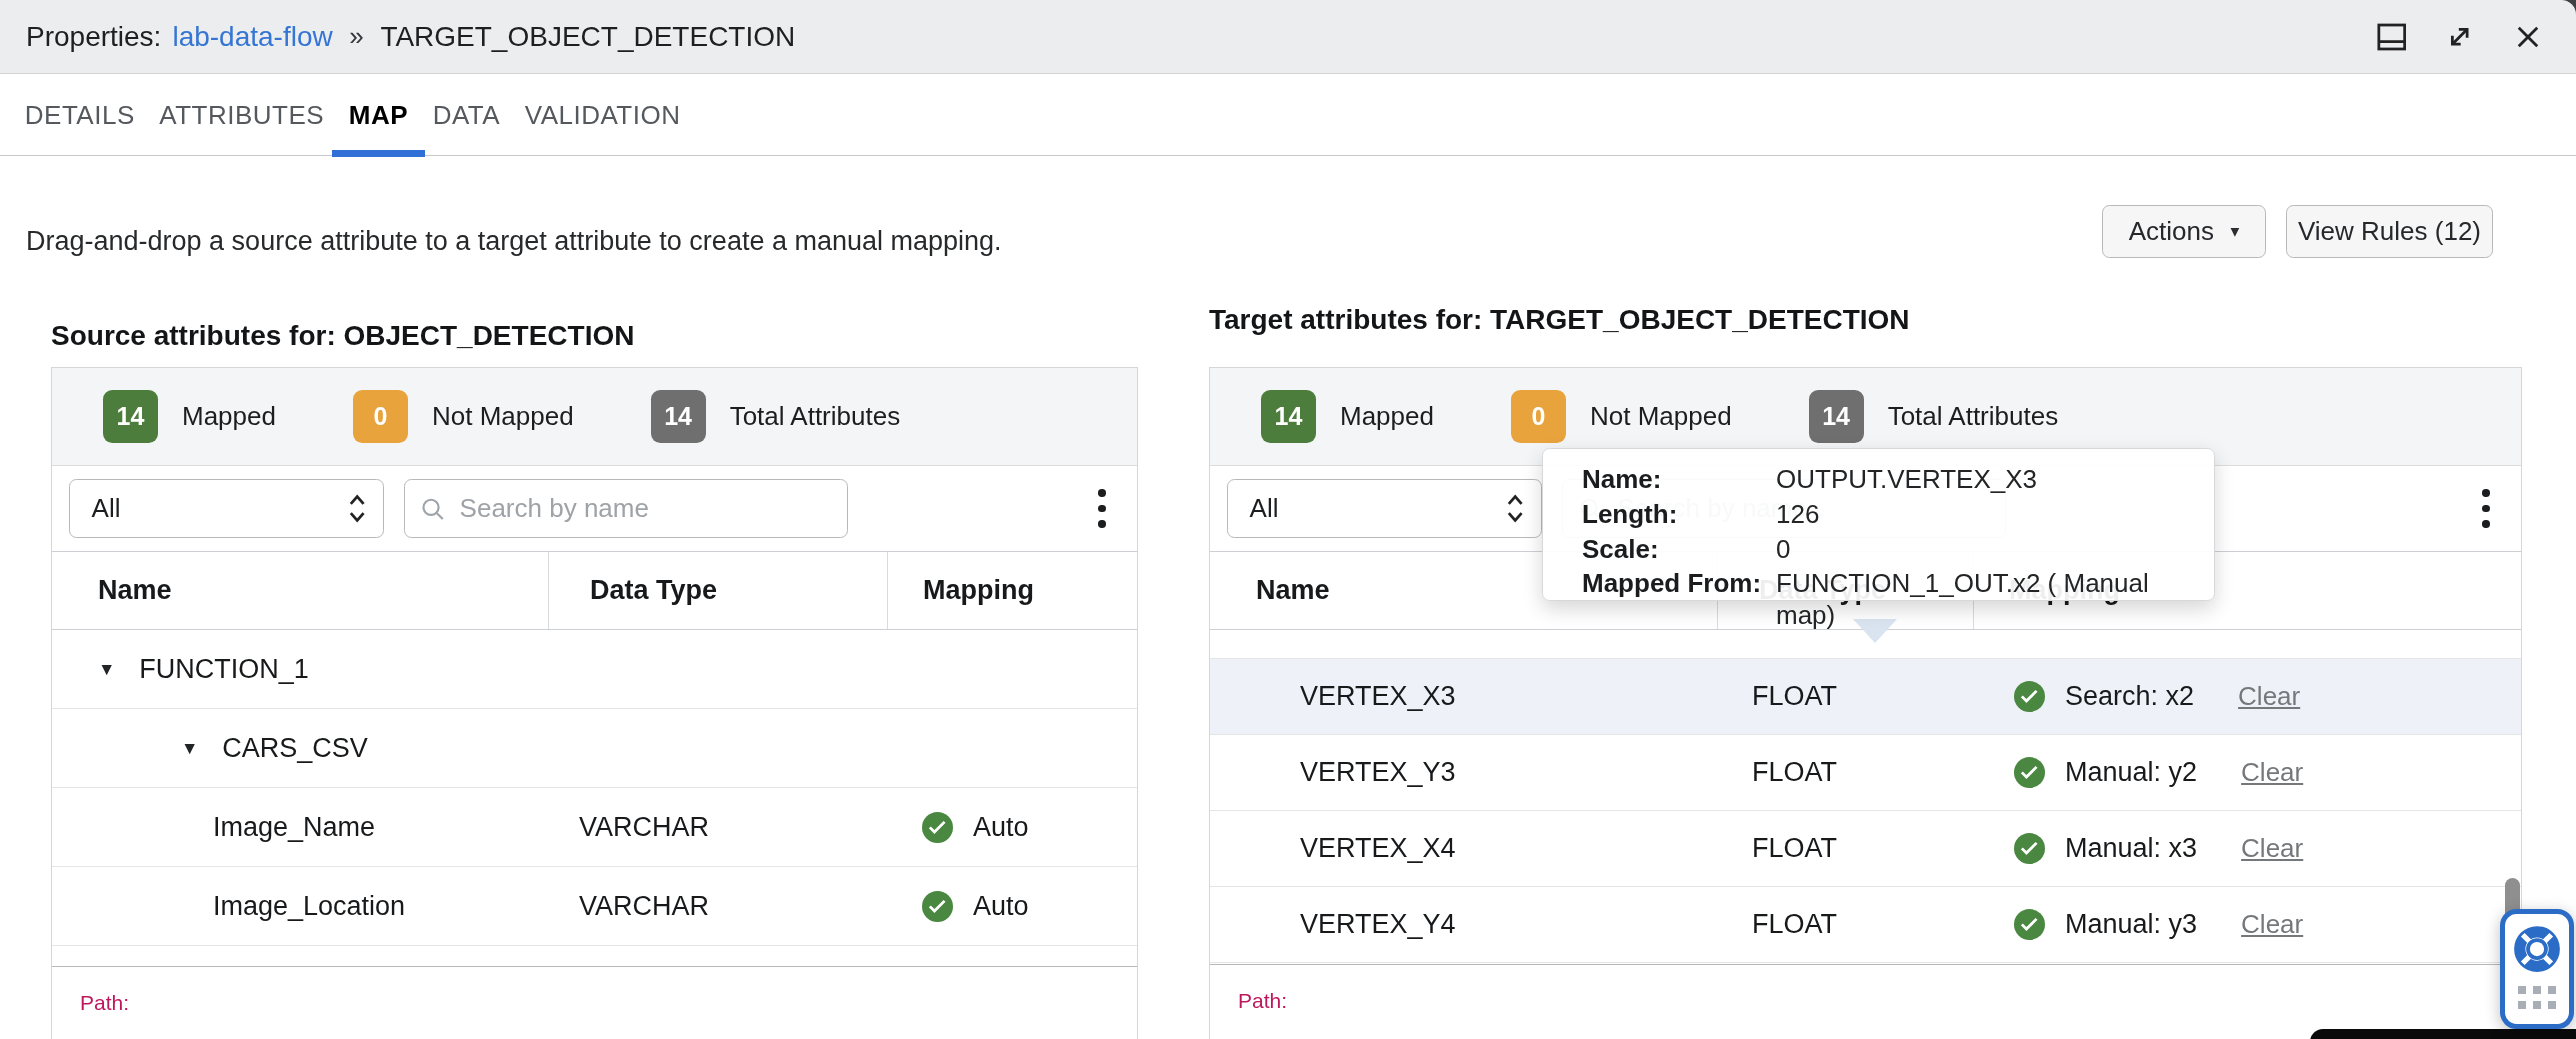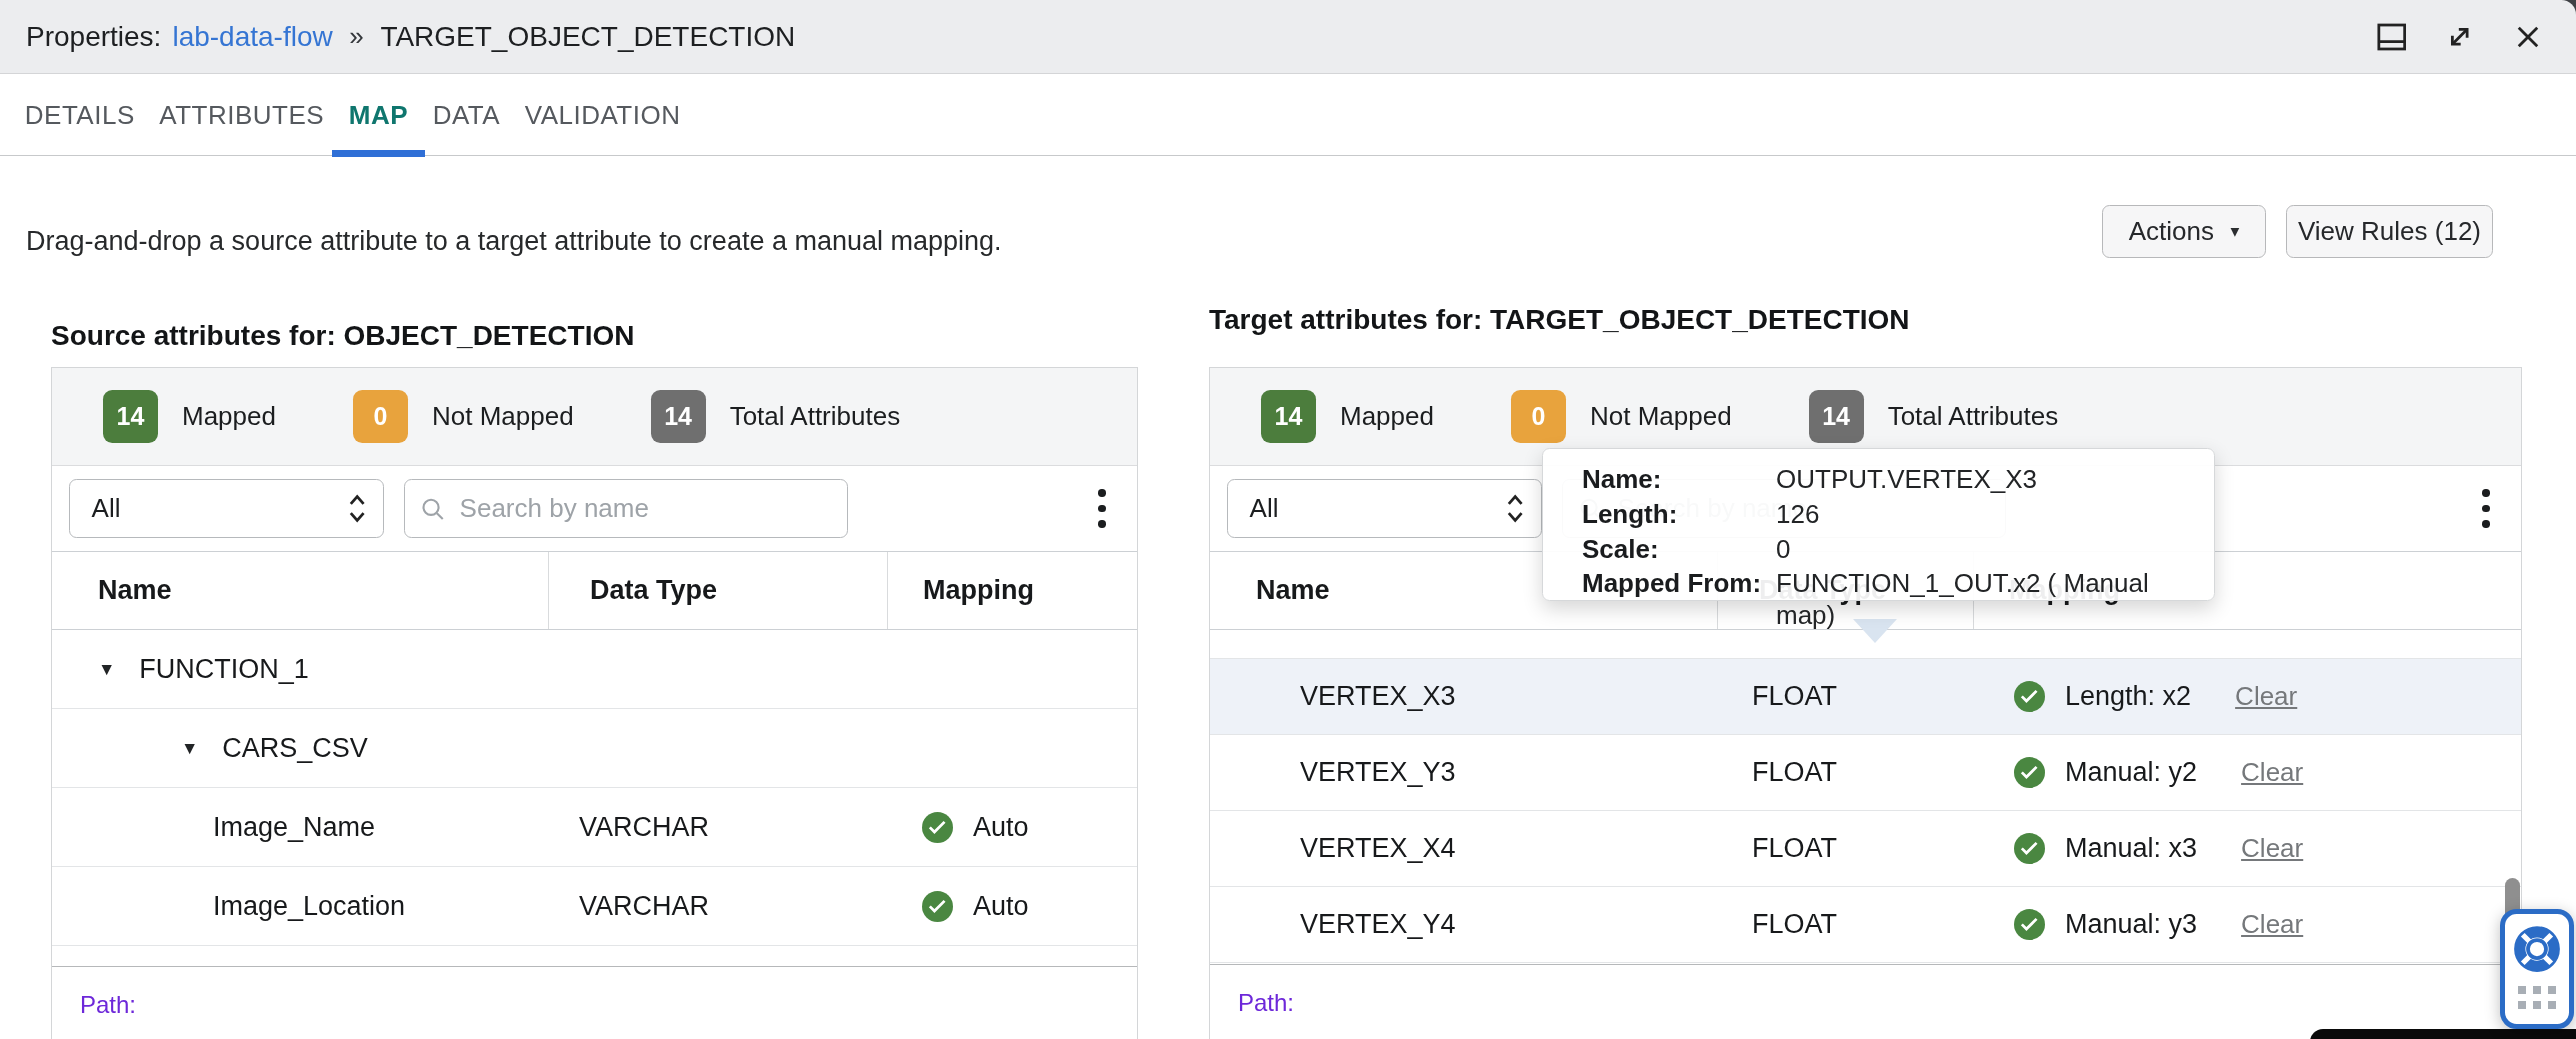--- a/index.html
+++ b/index.html
@@ -16,21 +16,21 @@
   .tb-link{color:#3575d3;cursor:pointer;}
   .tb-sep{margin:0 16.6px;color:#33363a;font-size:26px;}
   .tb-icons{margin-left:auto;display:flex;align-items:center;gap:37px;}
   .tb-icons .icn{width:31px;height:31px;display:flex;align-items:center;justify-content:center;cursor:pointer;}
 
   
   .tabs{position:absolute;top:75px;left:0;right:0;height:80px;background:#fff;
     border-bottom:1.8px solid #c7c9cb;display:flex;align-items:center;padding-left:23px;gap:21px;z-index:1;}
   .tab{font-size:26px;color:#55595e;letter-spacing:0.5px;padding:0 1.8px;height:100%;
     display:flex;align-items:center;position:relative;cursor:pointer;}
-  .tab.active{color:#0f766e;font-weight:bold;}
+  .tab.active{color:#000000;font-weight:bold;}
   .tab.active::after{content:"";position:absolute;left:-14.8px;right:-14.8px;bottom:-1.8px;height:6.5px;background:#2f6fd6;}
 
   
   .instruction{position:absolute;left:26px;top:226px;font-size:27px;color:#27292b;}
   .btn{position:absolute;top:205px;height:53px;background:#f6f6f7;border:1.8px solid #b7b8ba;
     border-radius:7.4px;font-size:26px;color:#26282b;display:flex;align-items:center;
     justify-content:center;box-sizing:border-box;cursor:pointer;}
   .btn.actions{left:2102px;width:164px;gap:16.6px;}
   .btn.rules{left:2286px;width:207px;}
   .btn .caret{font-size:17.5px;color:#2b2d30;}
@@ -78,21 +78,21 @@
   .tree-caret{font-size:17.5px;color:#222426;}
   .cell-name{padding-left:161px;} .panel.tgt .cell-name{padding-left:90px;}
   .cell-type{padding-left:31px;} .panel.tgt .cell-type{padding-left:35px;}
   .cell-map{padding-left:35px;display:flex;align-items:center;gap:20px;}
   .panel.tgt .cell-map{padding-left:41px;}
   .check{width:31px;height:31px;border-radius:50%;background:#4a8741;display:flex;align-items:center;
     justify-content:center;flex:0 0 auto;}
   .clear-link{color:#75787b;text-decoration:underline;margin-left:24px;font-size:26px;cursor:pointer;text-align:right;}
   .partial{height:20px;border-bottom:1.8px solid #b6b8ba;}
   .panel.tgt .partial-top{height:28px;border-bottom:0.9px solid #e3e5e7;}
-  .pathrow{padding:24px 0 0 28px;font-size:24px;color:#6d28d9;}
+  .pathrow{padding:24px 0 0 28px;font-size:21px;color:#be185d;}
 
   
   .tooltip{position:absolute;left:1542px;top:448px;width:673px;height:153px;
     background:rgba(255,255,255,.93);border:0.9px solid #d6d8da;border-radius:7.4px;
     box-shadow:0 7.4px 20px rgba(0,0,0,.16);z-index:30;padding:14px 0 0 39px;box-sizing:border-box;font-size:26px;}
   .tt-row{display:flex;line-height:32px;margin-bottom:2.8px;}
   .tt-label{width:194px;font-weight:bold;color:#1a1c1e;flex:0 0 auto;}
   .tt-value{color:#222426;}
   .tt-caret{position:absolute;left:1853px;top:619px;width:0;height:0;border-left:22px solid transparent;
     border-right:22px solid transparent;border-top:24px solid #d9e4f0;z-index:29;}
@@ -274,21 +274,21 @@
 
     <div class="trow hl">
       <div class="cell-name">VERTEX_X3</div>
       <div class="cell-type">FLOAT</div>
       <div class="cell-map">
         <span class="check">
           <svg width="18.4" height="14.8" viewBox="0 0 20 16" fill="none" stroke="#fff" stroke-width="3">
               <path d="M2 8 L7 13 L18 2"></path>
             </svg>
         </span>
-        <span>Length: x2</span>
+        <span>Search: x2</span>
         <span class="clear-link">Clear</span>
       </div>
     </div>
     <div class="trow">
       <div class="cell-name">VERTEX_Y3</div>
       <div class="cell-type">FLOAT</div>
       <div class="cell-map">
         <span class="check">
           <svg width="18.4" height="14.8" viewBox="0 0 20 16" fill="none" stroke="#fff" stroke-width="3">
               <path d="M2 8 L7 13 L18 2"></path>

